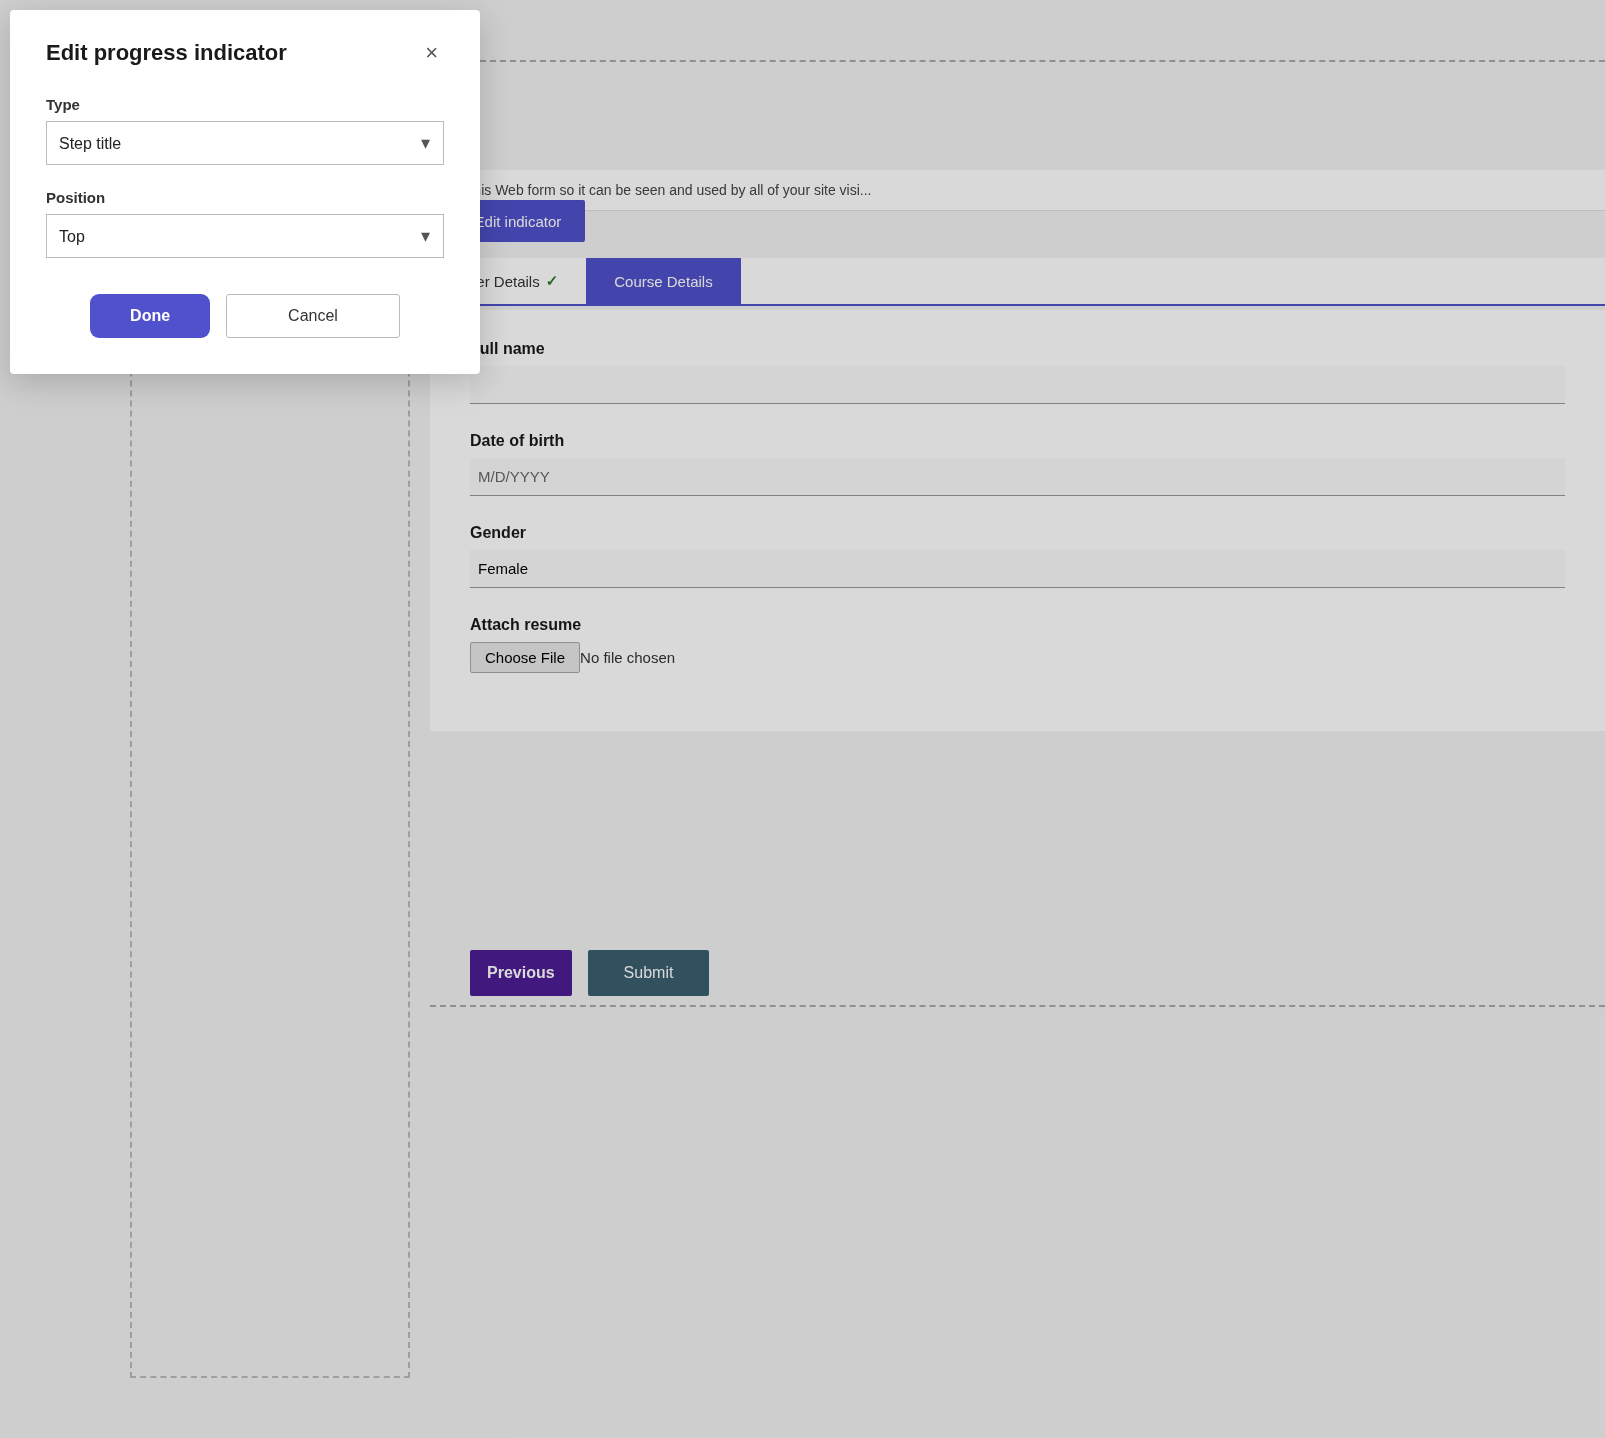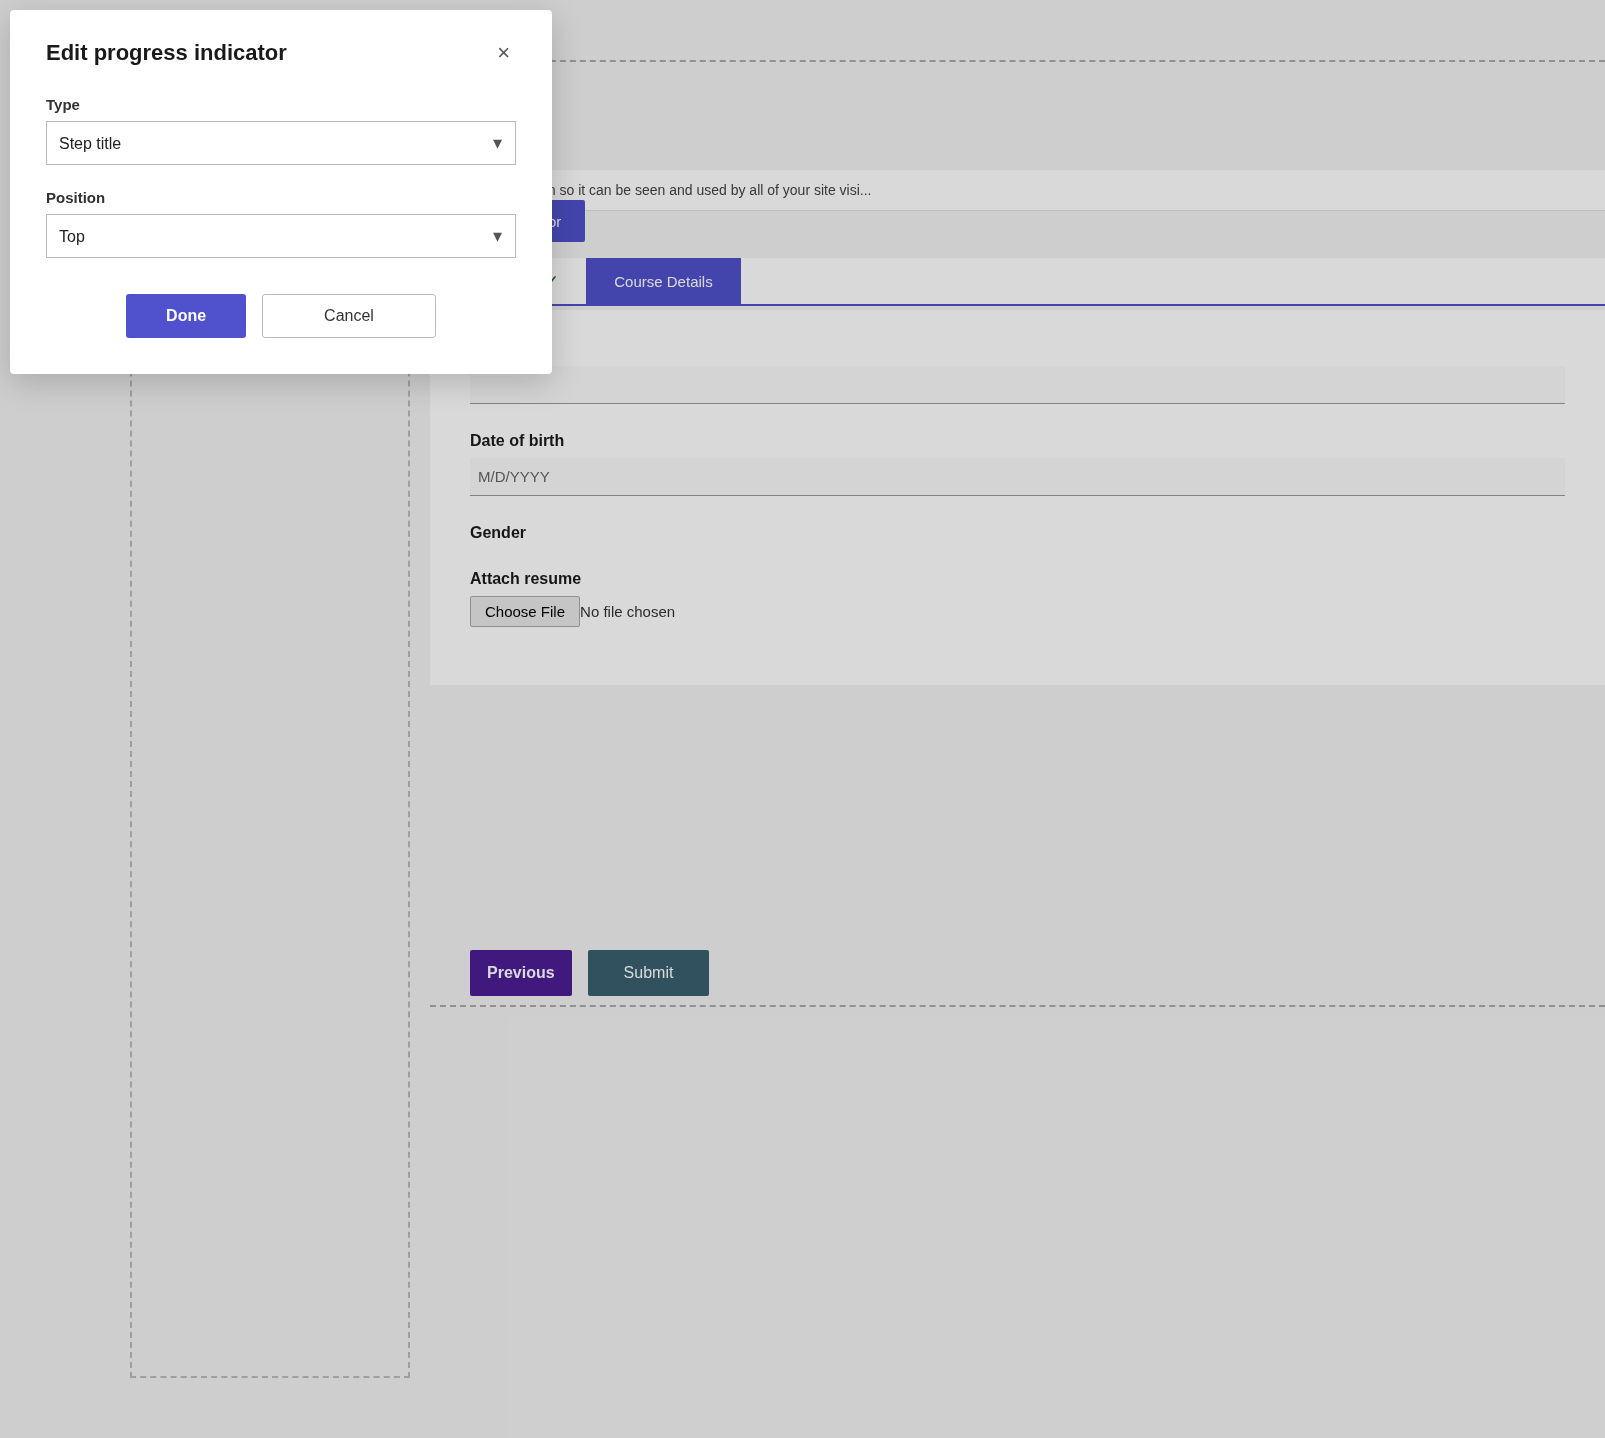--- a/index.html
+++ b/index.html
@@ -208,21 +208,21 @@
       top: 0; left: 0; right: 0; bottom: 0;
       background: rgba(0,0,0,0.15);
       z-index: 10;
     }
 
     
     .modal {
       position: absolute;
       top: 10px;
       left: 10px;
-      width: 542px;
+      width: 470px;
       background: white;
       border-radius: 4px;
       box-shadow: 0 8px 32px rgba(0,0,0,0.18);
       z-index: 20;
       padding: 30px 36px 36px 36px;
     }
 
     .modal-header {
       display: flex;
       justify-content: space-between;
@@ -295,21 +295,21 @@
     }
 
     .btn-done {
       background: #4f52cc;
       color: white;
       border: none;
       padding: 12px 40px;
       font-size: 16px;
       font-weight: 700;
       cursor: pointer;
-      border-radius: 3px;
+      border-radius: 9px;
       min-width: 110px;
     }
 
     .btn-cancel {
       background: white;
       color: #333;
       border: 1px solid #bbb;
       padding: 12px 61px;
       font-size: 16px;
       font-weight: 400;
@@ -381,20 +381,21 @@
     <input class="form-input" type="text" placeholder="" style="">
   </div>
 
   <div class="form-field">
     <label>Date of birth</label>
     <input class="form-input" type="text" placeholder="M/D/YYYY" style="">
   </div>
 
   <div class="form-field">
     <label>Gender</label>
+    <input class="form-input" type="text" value="Female" style="">
   </div>
 
   <div class="file-upload-area">
     <label>Attach resume</label>
     <div class="file-upload-row">
       <button class="choose-file-btn">Choose File</button>
       <span class="no-file-text">No file chosen</span>
     </div>
   </div>
 </div>

